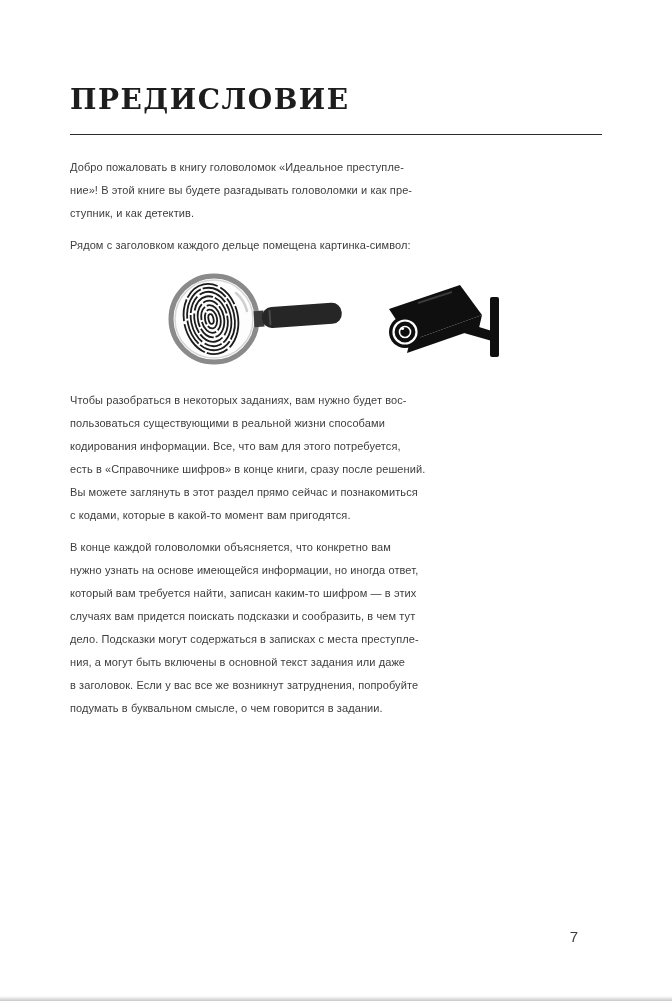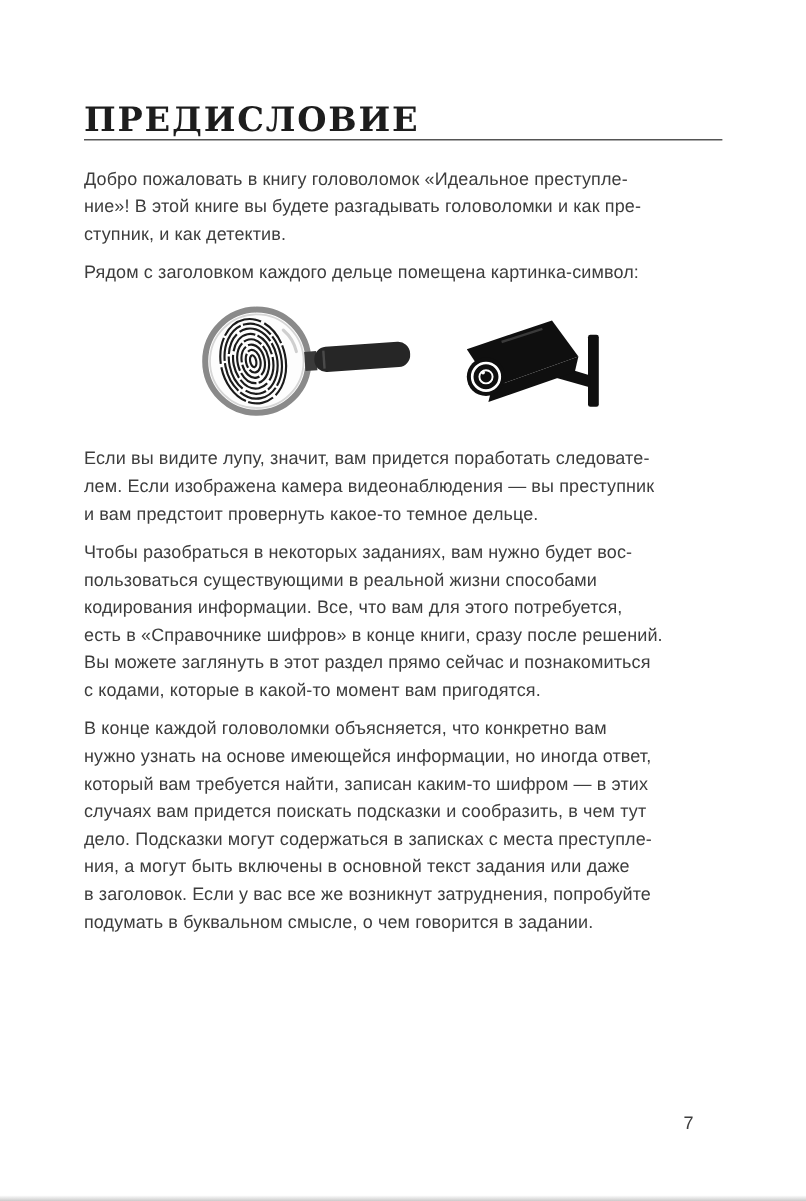--- a/index.html
+++ b/index.html
@@ -20,31 +20,31 @@
     background: #ffffff;
     padding: 84px 70px 0 70px;
     overflow: hidden;
   }
   .title {
     font-family: "DejaVu Serif", serif;
     font-weight: 700;
     font-size: 28px;
     letter-spacing: 1.5px;
     color: #1d1d1d;
-    margin: 0 0 0 0;
+    margin: 0 0 18px 0;
     line-height: 1.15;
   }
   .title-rule {
     height: 1px;
     background: #2c2c2c;
     margin: 0 0 21px 0;
   }
   .para {
     white-space: pre-line;
-    font-size: 15px;
+    font-size: 11px;
     line-height: 23px;
     letter-spacing: 0.1px;
     color: #3d3d3d;
     margin: 0 0 9px 0;
   }
   .icons-row {
     display: flex;
     align-items: center;
     justify-content: center;
     gap: 36px;
@@ -129,23 +129,20 @@
 
           <circle cx="21" cy="59" r="11.5" fill="none" stroke="#ffffff" stroke-width="2.2"></circle>
           <circle cx="21" cy="59" r="5.5" fill="none" stroke="#ffffff" stroke-width="1.6"></circle>
           <circle cx="18.5" cy="55.5" r="1.6" fill="#ffffff"></circle>
 
           <line x1="34" y1="30" x2="68" y2="19" stroke="#3a3a3a" stroke-width="2"></line>
         </svg>
       </div>
     </figure>
 
-    <p class="para">Если вы видите лупу, значит, вам придется поработать следовате-
-лем. Если изображена камера видеонаблюдения — вы преступник
-и вам предстоит провернуть какое-то темное дельце.</p>
 
 
     <p class="para">Чтобы разобраться в некоторых заданиях, вам нужно будет вос-
 пользоваться существующими в реальной жизни способами
 кодирования информации. Все, что вам для этого потребуется,
 есть в «Справочнике шифров» в конце книги, сразу после решений.
 Вы можете заглянуть в этот раздел прямо сейчас и познакомиться
 с кодами, которые в какой-то момент вам пригодятся.</p>
 
     <p class="para">В конце каждой головоломки объясняется, что конкретно вам

